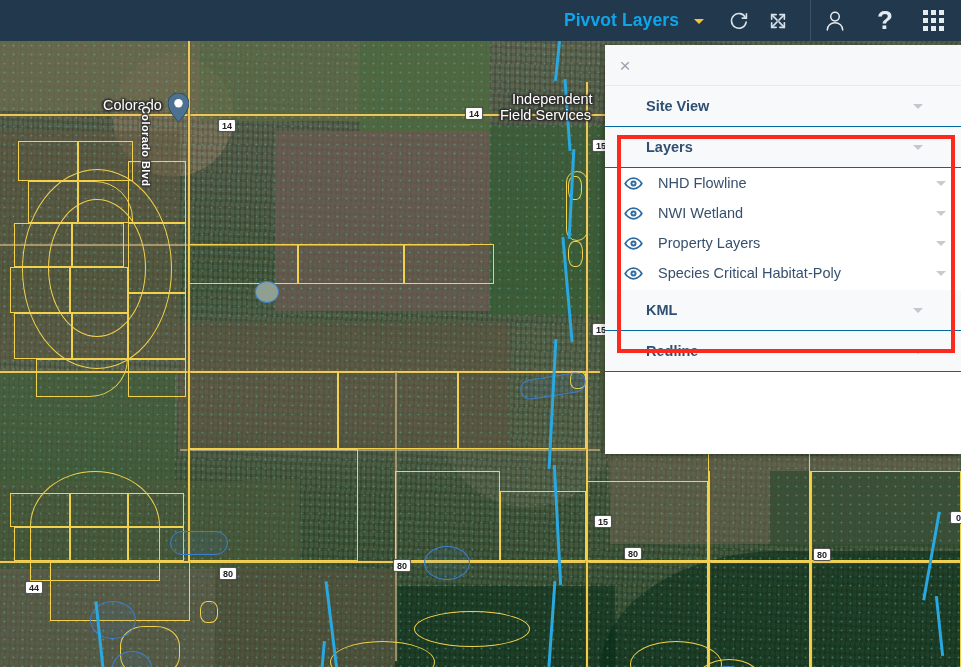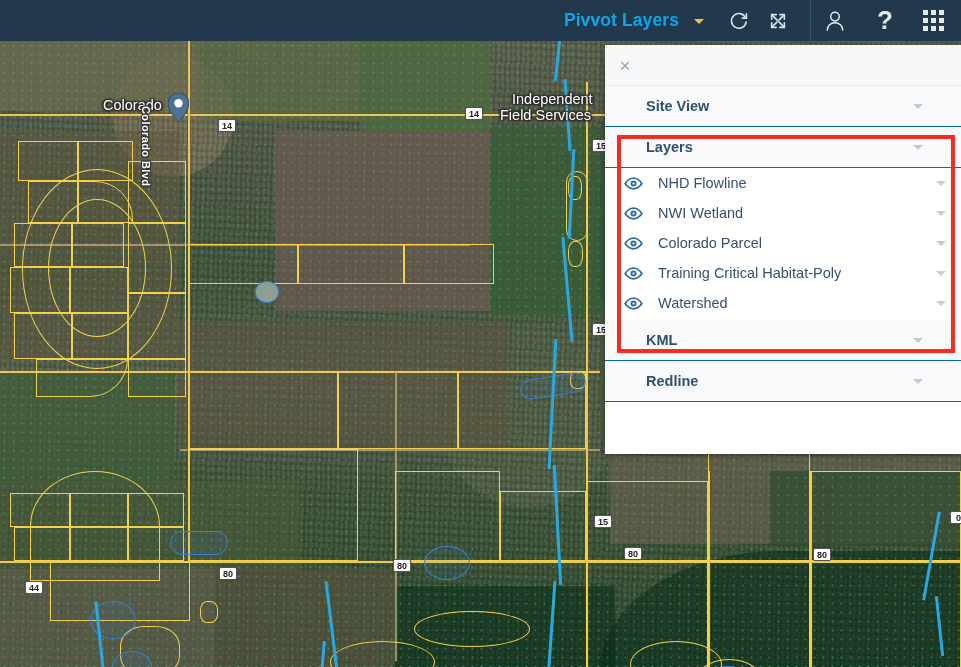--- a/index.html
+++ b/index.html
@@ -468,47 +468,36 @@
     </div>
 
     <div class="layer-row">
       <span class="eye">
         <svg width="19" height="19" viewBox="0 0 22 22" fill="none">
           <path d="M1.4 11S4.8 4.9 11 4.9 20.6 11 20.6 11 17.2 17.1 11 17.1 1.4 11 1.4 11z" stroke="#2f6aa0" stroke-width="2"></path>
           <circle cx="11" cy="11" r="3.5" fill="#2f6aa0"></circle>
           <circle cx="11" cy="11" r="1.3" fill="#ffffff"></circle>
         </svg>
       </span>
-      <span class="lname">Colorado Parcel</span>
+      <span class="lname">Property Layers</span>
       <span class="caret-grey"></span>
     </div>
 
     <div class="layer-row">
       <span class="eye">
         <svg width="19" height="19" viewBox="0 0 22 22" fill="none">
           <path d="M1.4 11S4.8 4.9 11 4.9 20.6 11 20.6 11 17.2 17.1 11 17.1 1.4 11 1.4 11z" stroke="#2f6aa0" stroke-width="2"></path>
           <circle cx="11" cy="11" r="3.5" fill="#2f6aa0"></circle>
           <circle cx="11" cy="11" r="1.3" fill="#ffffff"></circle>
         </svg>
       </span>
-      <span class="lname">Training Critical Habitat-Poly</span>
-      <span class="caret-grey"></span>
-    </div>
-
-    <div class="layer-row">
-      <span class="eye">
-        <svg width="19" height="19" viewBox="0 0 22 22" fill="none">
-          <path d="M1.4 11S4.8 4.9 11 4.9 20.6 11 20.6 11 17.2 17.1 11 17.1 1.4 11 1.4 11z" stroke="#2f6aa0" stroke-width="2"></path>
-          <circle cx="11" cy="11" r="3.5" fill="#2f6aa0"></circle>
-          <circle cx="11" cy="11" r="1.3" fill="#ffffff"></circle>
-        </svg>
-      </span>
-      <span class="lname">Watershed</span>
-      <span class="caret-grey"></span>
-    </div>
+      <span class="lname">Species Critical Habitat-Poly</span>
+      <span class="caret-grey"></span>
+    </div>
+
 
     <div class="section-head" style="margin-top:2px;">
       <span class="title">KML</span>
       <span class="caret-grey"></span>
     </div>
 
     <div class="section-head">
       <span class="title">Redline</span>
       <span class="caret-grey"></span>
     </div>

